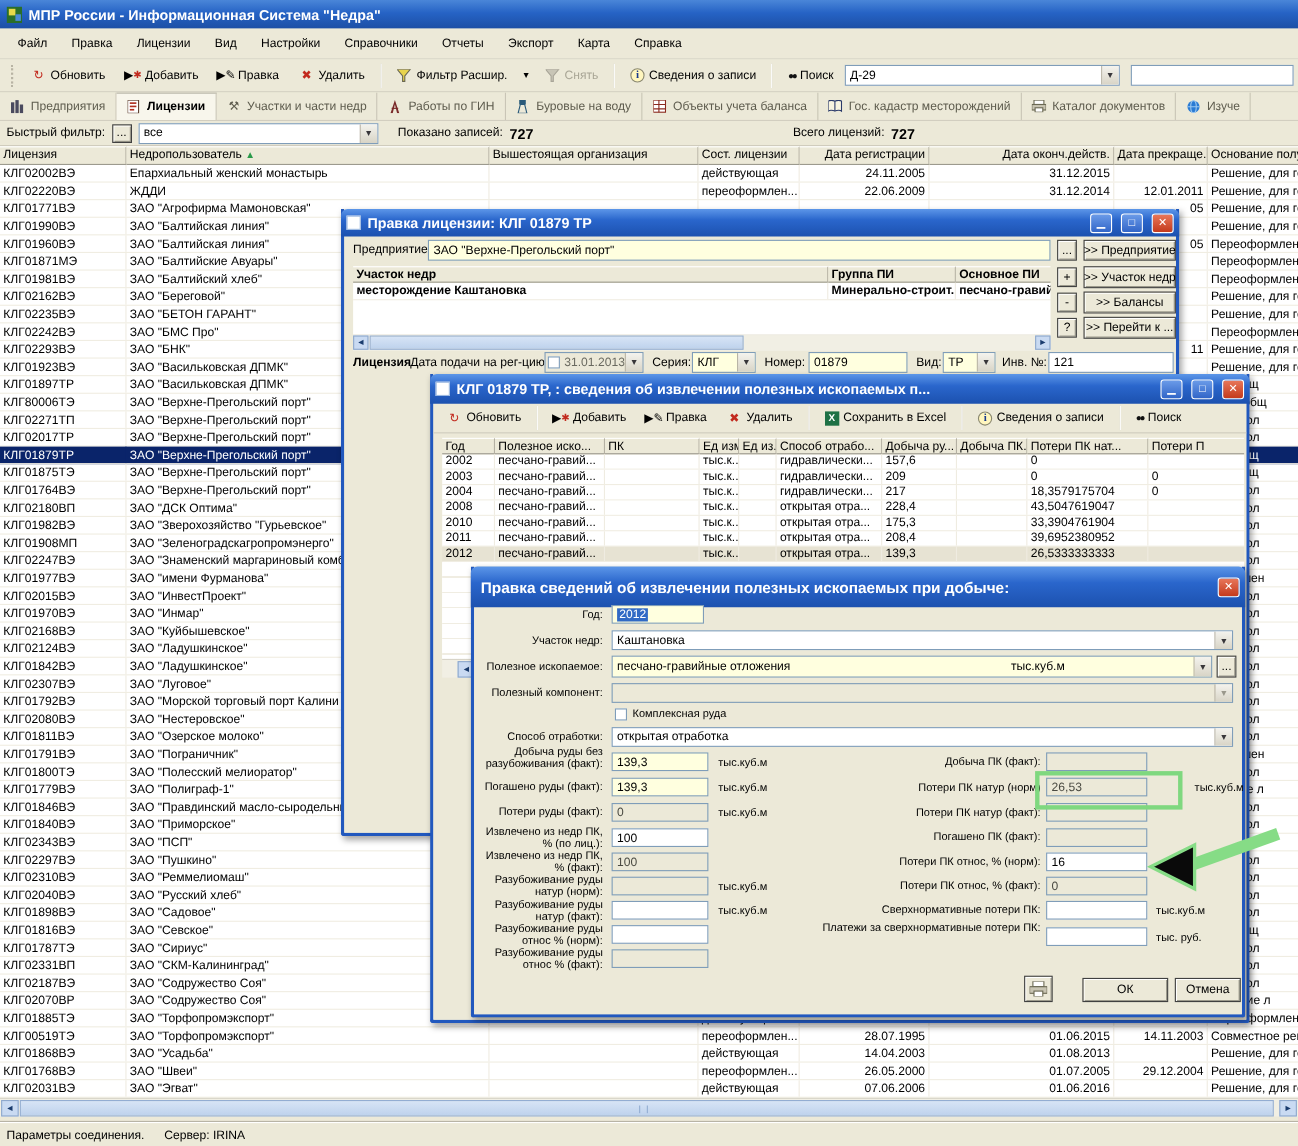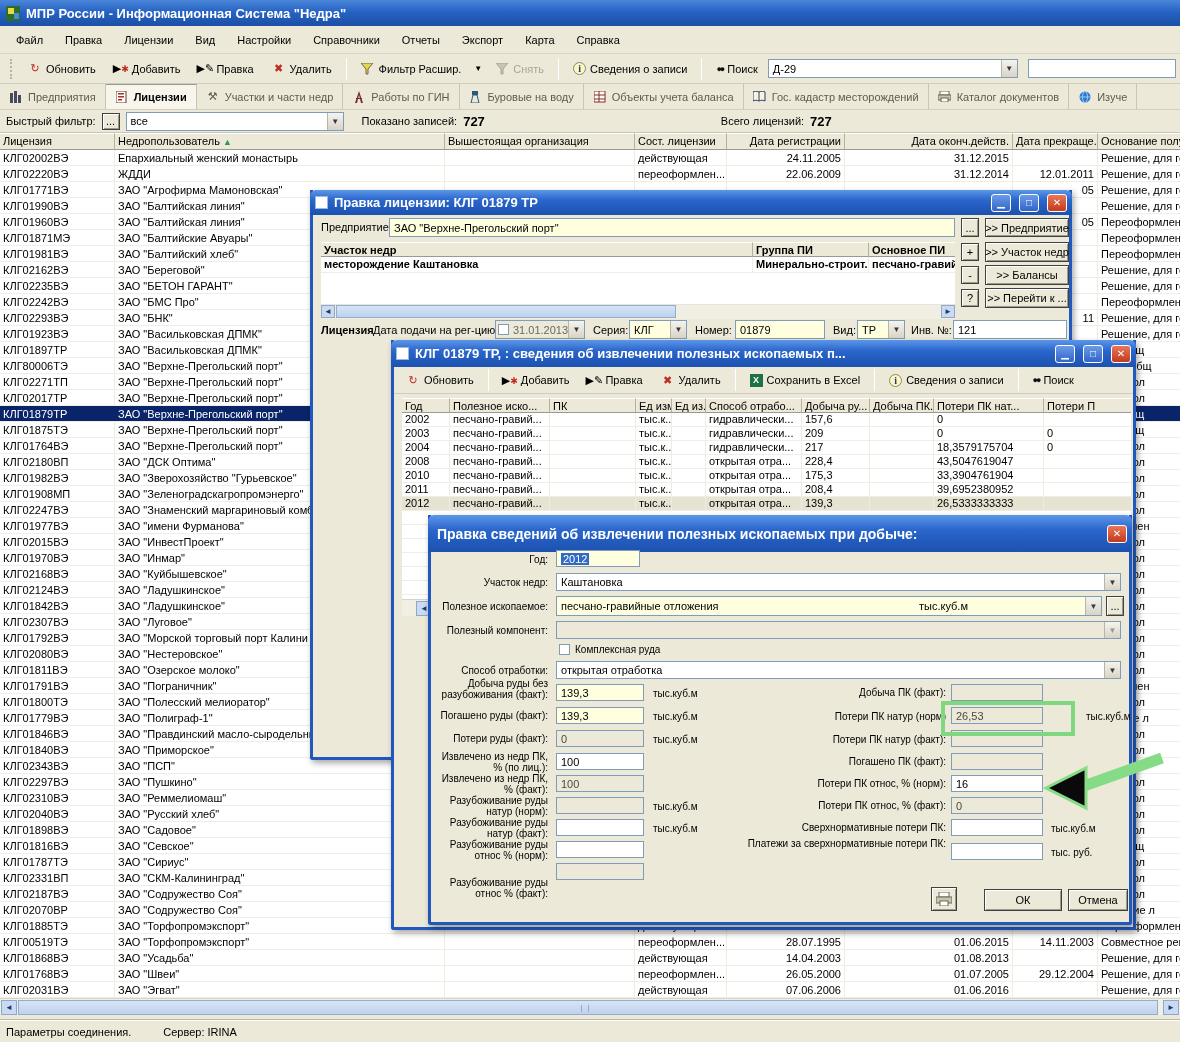--- a/index.html
+++ b/index.html
@@ -49,21 +49,21 @@
   .c4{width:118px;text-align:right;}.c5{width:168px;text-align:right;}.c6{width:85px;text-align:right;}.c7{width:82px;}
   .tbody .sel-row{background:#0A246A;color:#fff;}
   .tbody .sel-row .tc{border-color:#0A246A;}
   
   .hscroll{position:absolute;left:0;top:998px;width:1180px;height:17px;background:#F1EFE4;border-top:1px solid #D8D4C8;}
   .sbtn{position:absolute;top:1px;width:16px;height:15px;background:#C9DAF2;border:1px solid #8EA8CC;
     display:flex;align-items:center;justify-content:center;font-size:8px;color:#1A3C6E;}
   .sthumb{position:absolute;top:1px;height:15px;background:linear-gradient(180deg,#D7E4F6,#BED2EC);border:1px solid #93ADD2;}
   .sgrip{position:absolute;top:4px;width:8px;height:7px;border-left:1px solid #93ADD2;border-right:1px solid #93ADD2;}
   .statusbar{position:absolute;left:0;top:1020px;width:1180px;height:22px;background:#ECE9D8;
-    border-top:1px solid #fff;display:flex;align-items:center;gap:32px;padding:0 6px;box-shadow:0 -1px 0 #B8B4A6;}
+    border-top:1px solid #fff;display:flex;align-items:center;gap:18px;padding:0 6px;box-shadow:0 -1px 0 #B8B4A6;}
   
   .dlg{position:absolute;background:#ECE9D8;border:3px solid #2158BE;border-top:none;border-radius:0 0 3px 3px;
     box-shadow:2px 3px 6px rgba(0,0,0,.35);}
   .dtbar{position:absolute;left:-3px;top:0;height:25px;border-radius:6px 6px 0 0;
     background:linear-gradient(180deg,#5C96E8 0%,#2A66CC 40%,#1C51AF 100%);
     color:#fff;font-weight:bold;display:flex;align-items:center;gap:6px;padding:0 5px;}
   .wbtn{width:20px;height:18px;border:1px solid #fff;border-radius:3px;margin-left:2px;flex:none;
     display:flex;align-items:center;justify-content:center;font-size:10px;font-weight:bold;color:#fff;
     background:linear-gradient(180deg,#6B9BE8,#3165C8);}
   .wbtn.close{background:linear-gradient(180deg,#E8775A,#C43A1C);}
@@ -1114,21 +1114,21 @@
   <span class="inp dis abs" style="left:125px;top:282px;width:88px;height:17px;"></span>
   <span class="runit" style="left:222px;top:286px;">тыс.куб.м</span>
 
   <span class="flab" style="left:2px;top:302px;width:115px;">Разубоживание руды натур (факт):</span>
   <span class="inp abs" style="left:125px;top:304px;width:88px;height:17px;"></span>
   <span class="runit" style="left:222px;top:308px;">тыс.куб.м</span>
 
   <span class="flab" style="left:2px;top:324px;width:115px;">Разубоживание руды относ % (норм):</span>
   <span class="inp abs" style="left:125px;top:326px;width:88px;height:17px;"></span>
 
-  <span class="flab" style="left:2px;top:346px;width:115px;margin-top:16px;">Разубоживание руды относ % (факт):</span>
+  <span class="flab" style="left:2px;top:346px;width:115px;">Разубоживание руды относ % (факт):</span>
   <span class="inp dis abs" style="left:125px;top:348px;width:88px;height:17px;"></span>
 
   <span class="flab" style="left:315px;top:172px;width:200px;">Добыча ПК (факт):</span>
   <span class="inp dis abs" style="left:520px;top:169px;width:92px;height:17px;"></span>
 
   <span class="flab" style="left:315px;top:196px;width:200px;">Потери ПК натур (норм)</span>
   <span class="inp dis abs" style="left:520px;top:192px;width:92px;height:17px;">26,53</span>
   <span class="runit" style="left:655px;top:196px;">тыс.куб.м</span>
 
   <span class="flab" style="left:315px;top:219px;width:200px;">Потери ПК натур (факт):</span>

